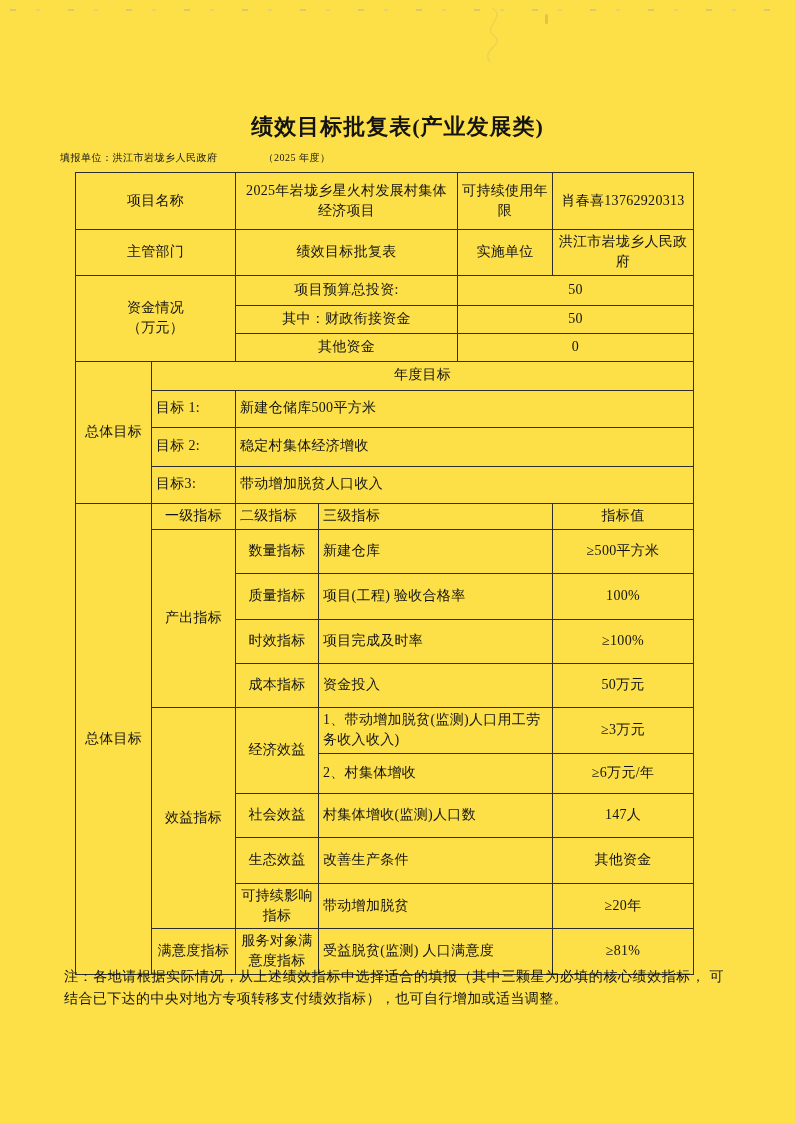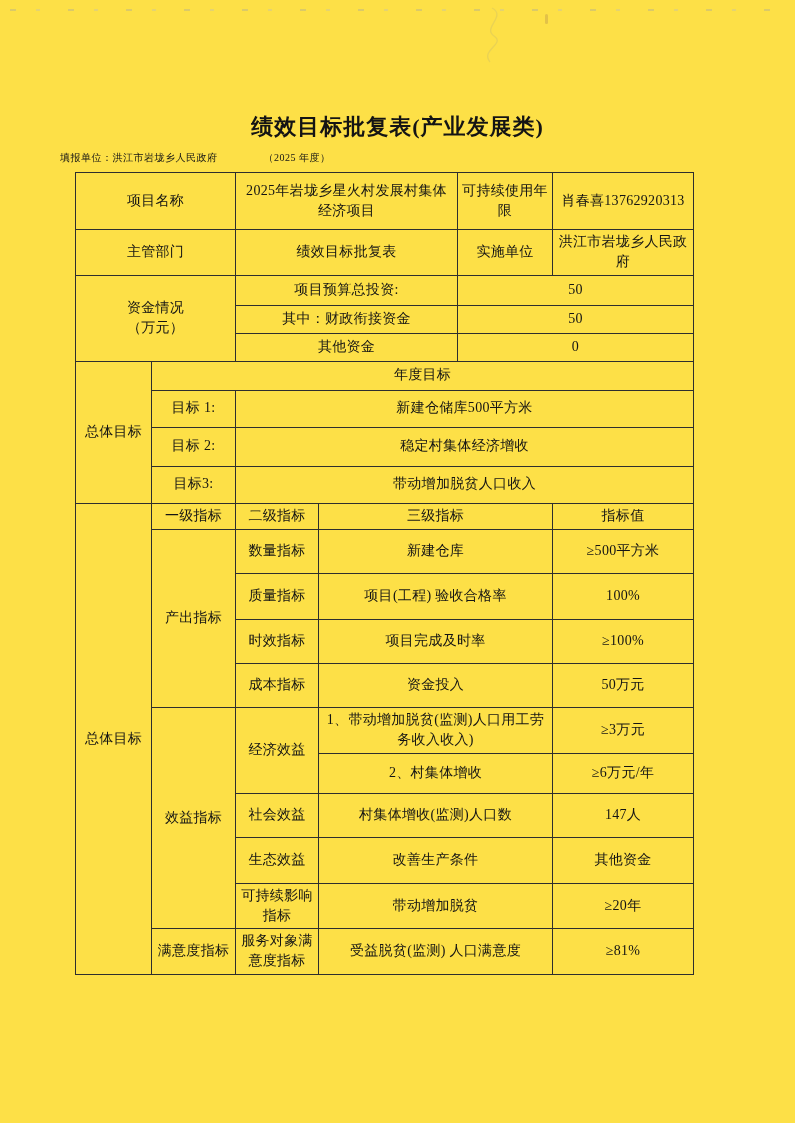--- a/index.html
+++ b/index.html
@@ -37,21 +37,21 @@
   }
   table.main td{
     border:1.6px solid #2e2e2e;
     font-size:14px;letter-spacing:.3px;
     vertical-align:middle;
     padding:2px 4px;
     line-height:1.45;
     word-break:break-all;
   }
   td.c{text-align:center;}
-  td.l{text-align:center;padding-left:7px;}
+  td.l{text-align:left;padding-left:7px;}
   .goal-label{padding-left:8px;}
   .note{
     position:absolute;top:966px;left:64px;width:660px;
     font-size:14px;line-height:1.55;letter-spacing:.4px;
     text-align:justify;
   }
 </style>
 </head>
 <body>
 
@@ -186,14 +186,15 @@
 
     <tr style="height:43px">
       <td class="c">满意度指标</td>
       <td class="c">服务对象满意度指标</td>
       <td colspan="2" class="l">受益脱贫(监测) 人口满意度</td>
       <td class="c">≥81%</td>
     </tr>
   </tbody>
     </table>
 
+  <div class="note">注：各地请根据实际情况，从上述绩效指标中选择适合的填报（其中三颗星为必填的核心绩效指标， 可结合已下达的中央对地方专项转移支付绩效指标），也可自行增加或适当调整。</div>
 
 </div>
 
 </body></html>

